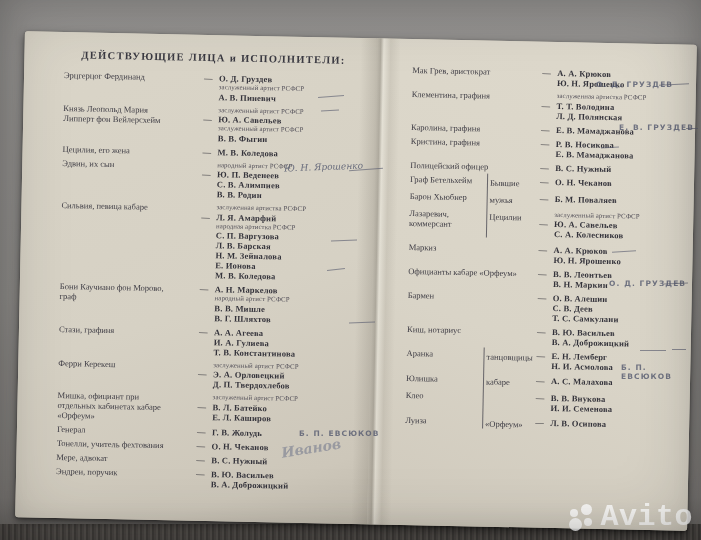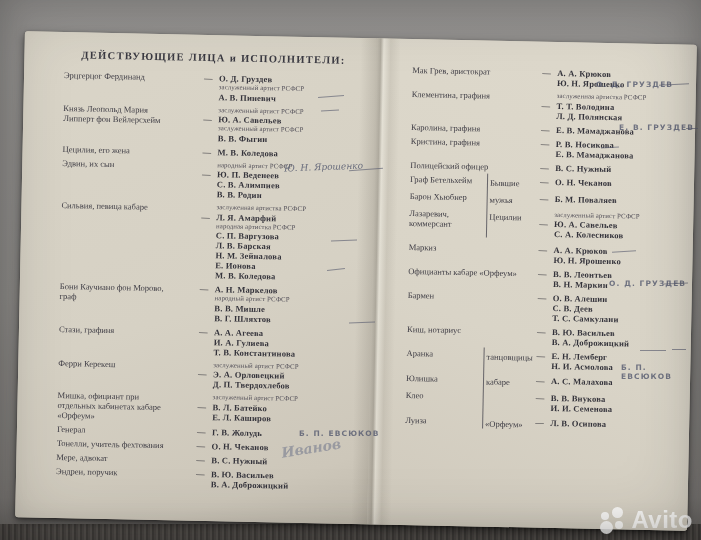--- a/index.html
+++ b/index.html
@@ -89,21 +89,21 @@
   .watermark{
     position:absolute;right:8px;bottom:6px;z-index:5;display:flex;align-items:center;gap:5px;
     color:rgba(255,255,255,.82);pointer-events:none;
   }
   .wm-logo{position:relative;width:26px;height:26px;}
   .wm-logo i{position:absolute;border-radius:50%;background:rgba(255,255,255,.82);}
   .wm-logo .c1{width:8px;height:8px;left:1px;top:5px;}
   .wm-logo .c2{width:11px;height:11px;left:12px;top:0px;}
   .wm-logo .c3{width:13px;height:13px;left:0px;top:14px;}
   .wm-logo .c4{width:8px;height:8px;left:15px;top:14px;}
-  .wm-text{font-family:Liberation Sans, sans-serif;font-size:24px;font-weight:bold;letter-spacing:.5px;}
+  .wm-text{font-family:Liberation Mono, monospace;font-size:30px;font-weight:bold;letter-spacing:.5px;}
   .vignette{position:absolute;inset:0;z-index:6;pointer-events:none;
     box-shadow:inset 0 0 70px rgba(0,0,0,.22), inset 0 -10px 30px rgba(0,0,0,.12);}
 </style>
 </head>
 <body>
 
 <div class="photo">
   <div class="strip"></div>
 
   <div class="paper">

